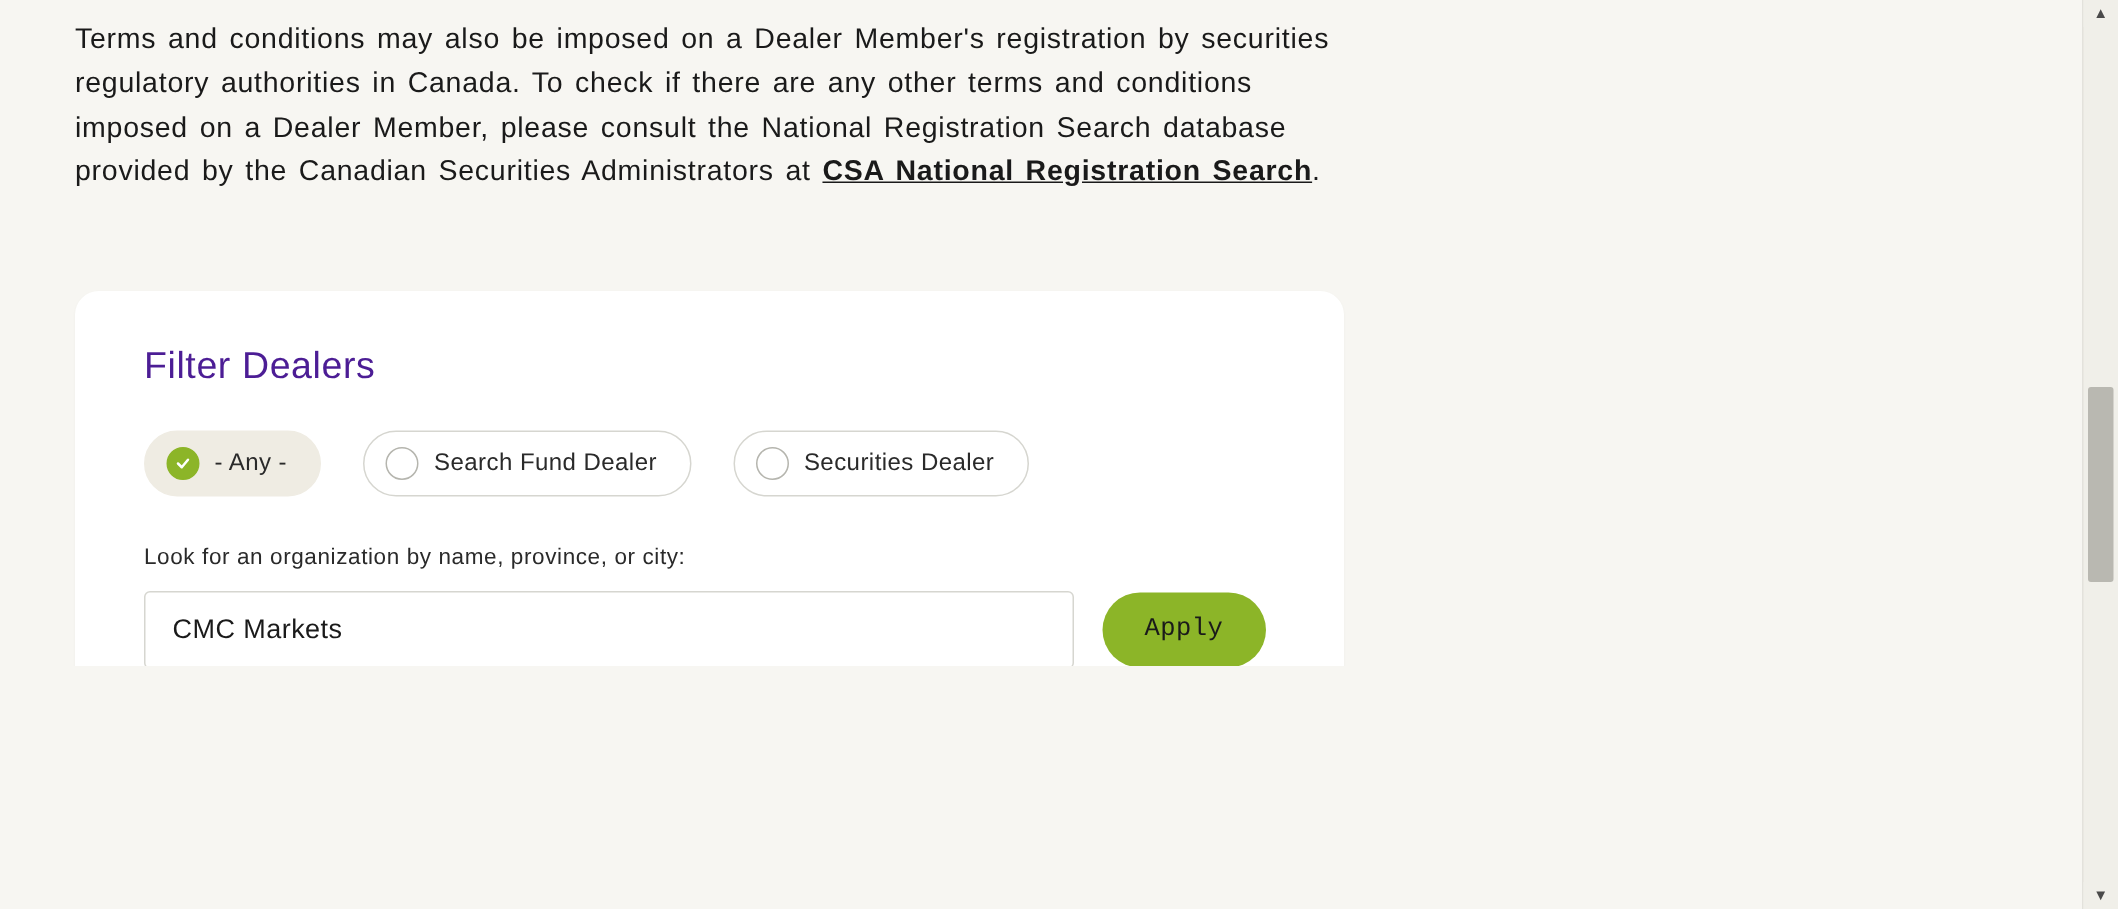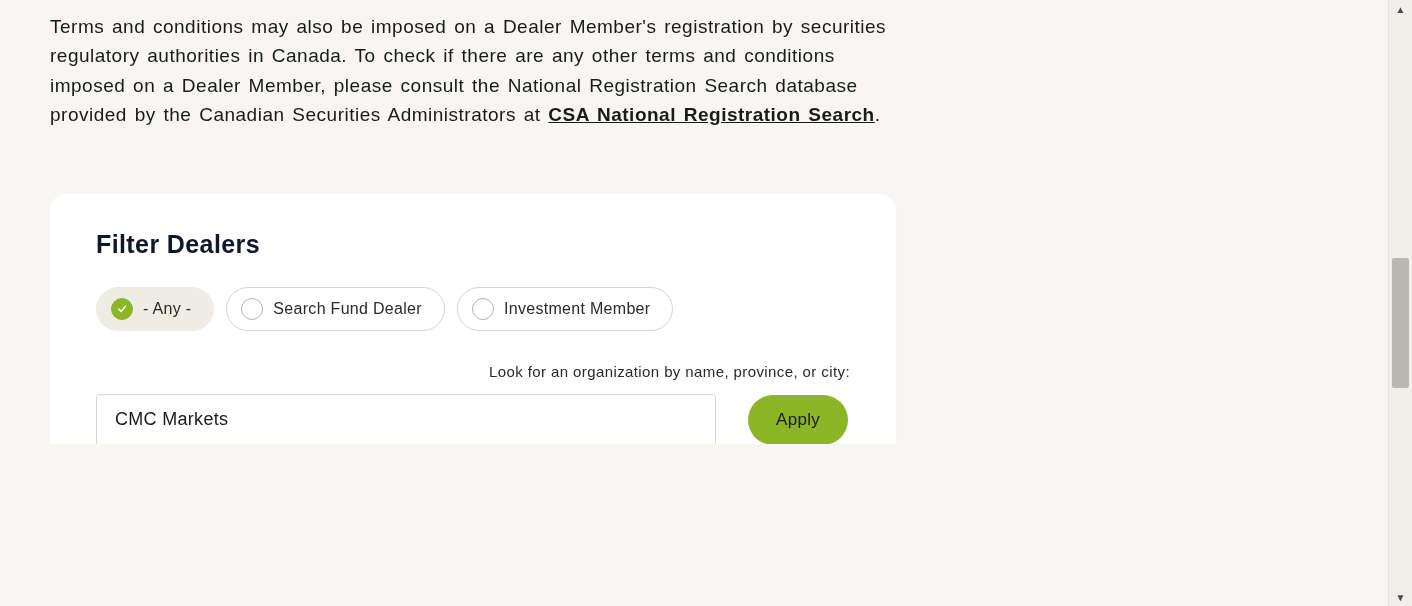--- a/index.html
+++ b/index.html
@@ -45,29 +45,29 @@
   .filter-card {
     margin-top: 64px;
     background: #ffffff;
     border-radius: 16px;
     padding: 36px 46px 42px 46px;
     max-width: 846px;
     box-shadow: 0 1px 2px rgba(0,0,0,0.04);
   }
   .filter-title {
     font-size: 25px;
-    font-weight: 700;
-    color: #0f172a;
+    font-weight: 400;
+    color: #4c1d95;
     letter-spacing: 0.4px;
     margin-bottom: 28px;
   }
   .chip-row {
     display: flex;
     flex-wrap: wrap;
-    gap: 12px;
+    gap: 28px;
   }
   .chip {
     display: inline-flex;
     align-items: center;
     gap: 10px;
     border: 1px solid #d6d6d0;
     border-radius: 999px;
     padding: 10px 22px 10px 14px;
     background: #fff;
     cursor: pointer;
@@ -100,26 +100,25 @@
     display: none;
   }
   .chip.selected .check-mark {
     display: block;
   }
   .lookup-label {
     margin-top: 32px;
     font-size: 15px;
     letter-spacing: 0.4px;
     color: #2a2a2a;
-    text-align: right;
   }
   .input-row {
     margin-top: 14px;
     display: flex;
-    gap: 32px;
+    gap: 19px;
     align-items: center;
   }
   .search-input {
     flex: 0 0 620px;
     width: 620px;
     height: 52px;
     border: 1px solid #d6d6d0;
     border-radius: 4px;
     padding: 0 18px;
     font-size: 18px;
@@ -130,21 +129,21 @@
   .apply-btn {
     background: #8cb528;
     color: #1a1a1a;
     border: none;
     border-radius: 999px;
     padding: 0 28px;
     height: 50px;
     font-size: 17px;
     letter-spacing: 0.3px;
     cursor: pointer;
-    font-family: Liberation Sans, sans-serif;
+    font-family: Liberation Mono, monospace;
   }
   .after-card {
     margin-top: 54px;
     display: flex;
     justify-content: flex-end;
     max-width: 846px;
     padding-right: 0;
   }
   .ghost-button {
     border: 1px solid #d6d6d0;
@@ -218,21 +217,21 @@
         <span class="radio-circle">
           
         </span>
         <span>Search Fund Dealer</span>
       </div>
 
       <div class="chip">
         <span class="radio-circle">
           
         </span>
-        <span>Investment Member</span>
+        <span>Securities Dealer</span>
       </div>
 
 
     </div>
 
     <div class="lookup-label">Look for an organization by name, province, or city:</div>
 
     <div class="input-row">
       <input type="text" class="search-input" value="CMC Markets" style="">
       <button class="apply-btn">Apply</button>

